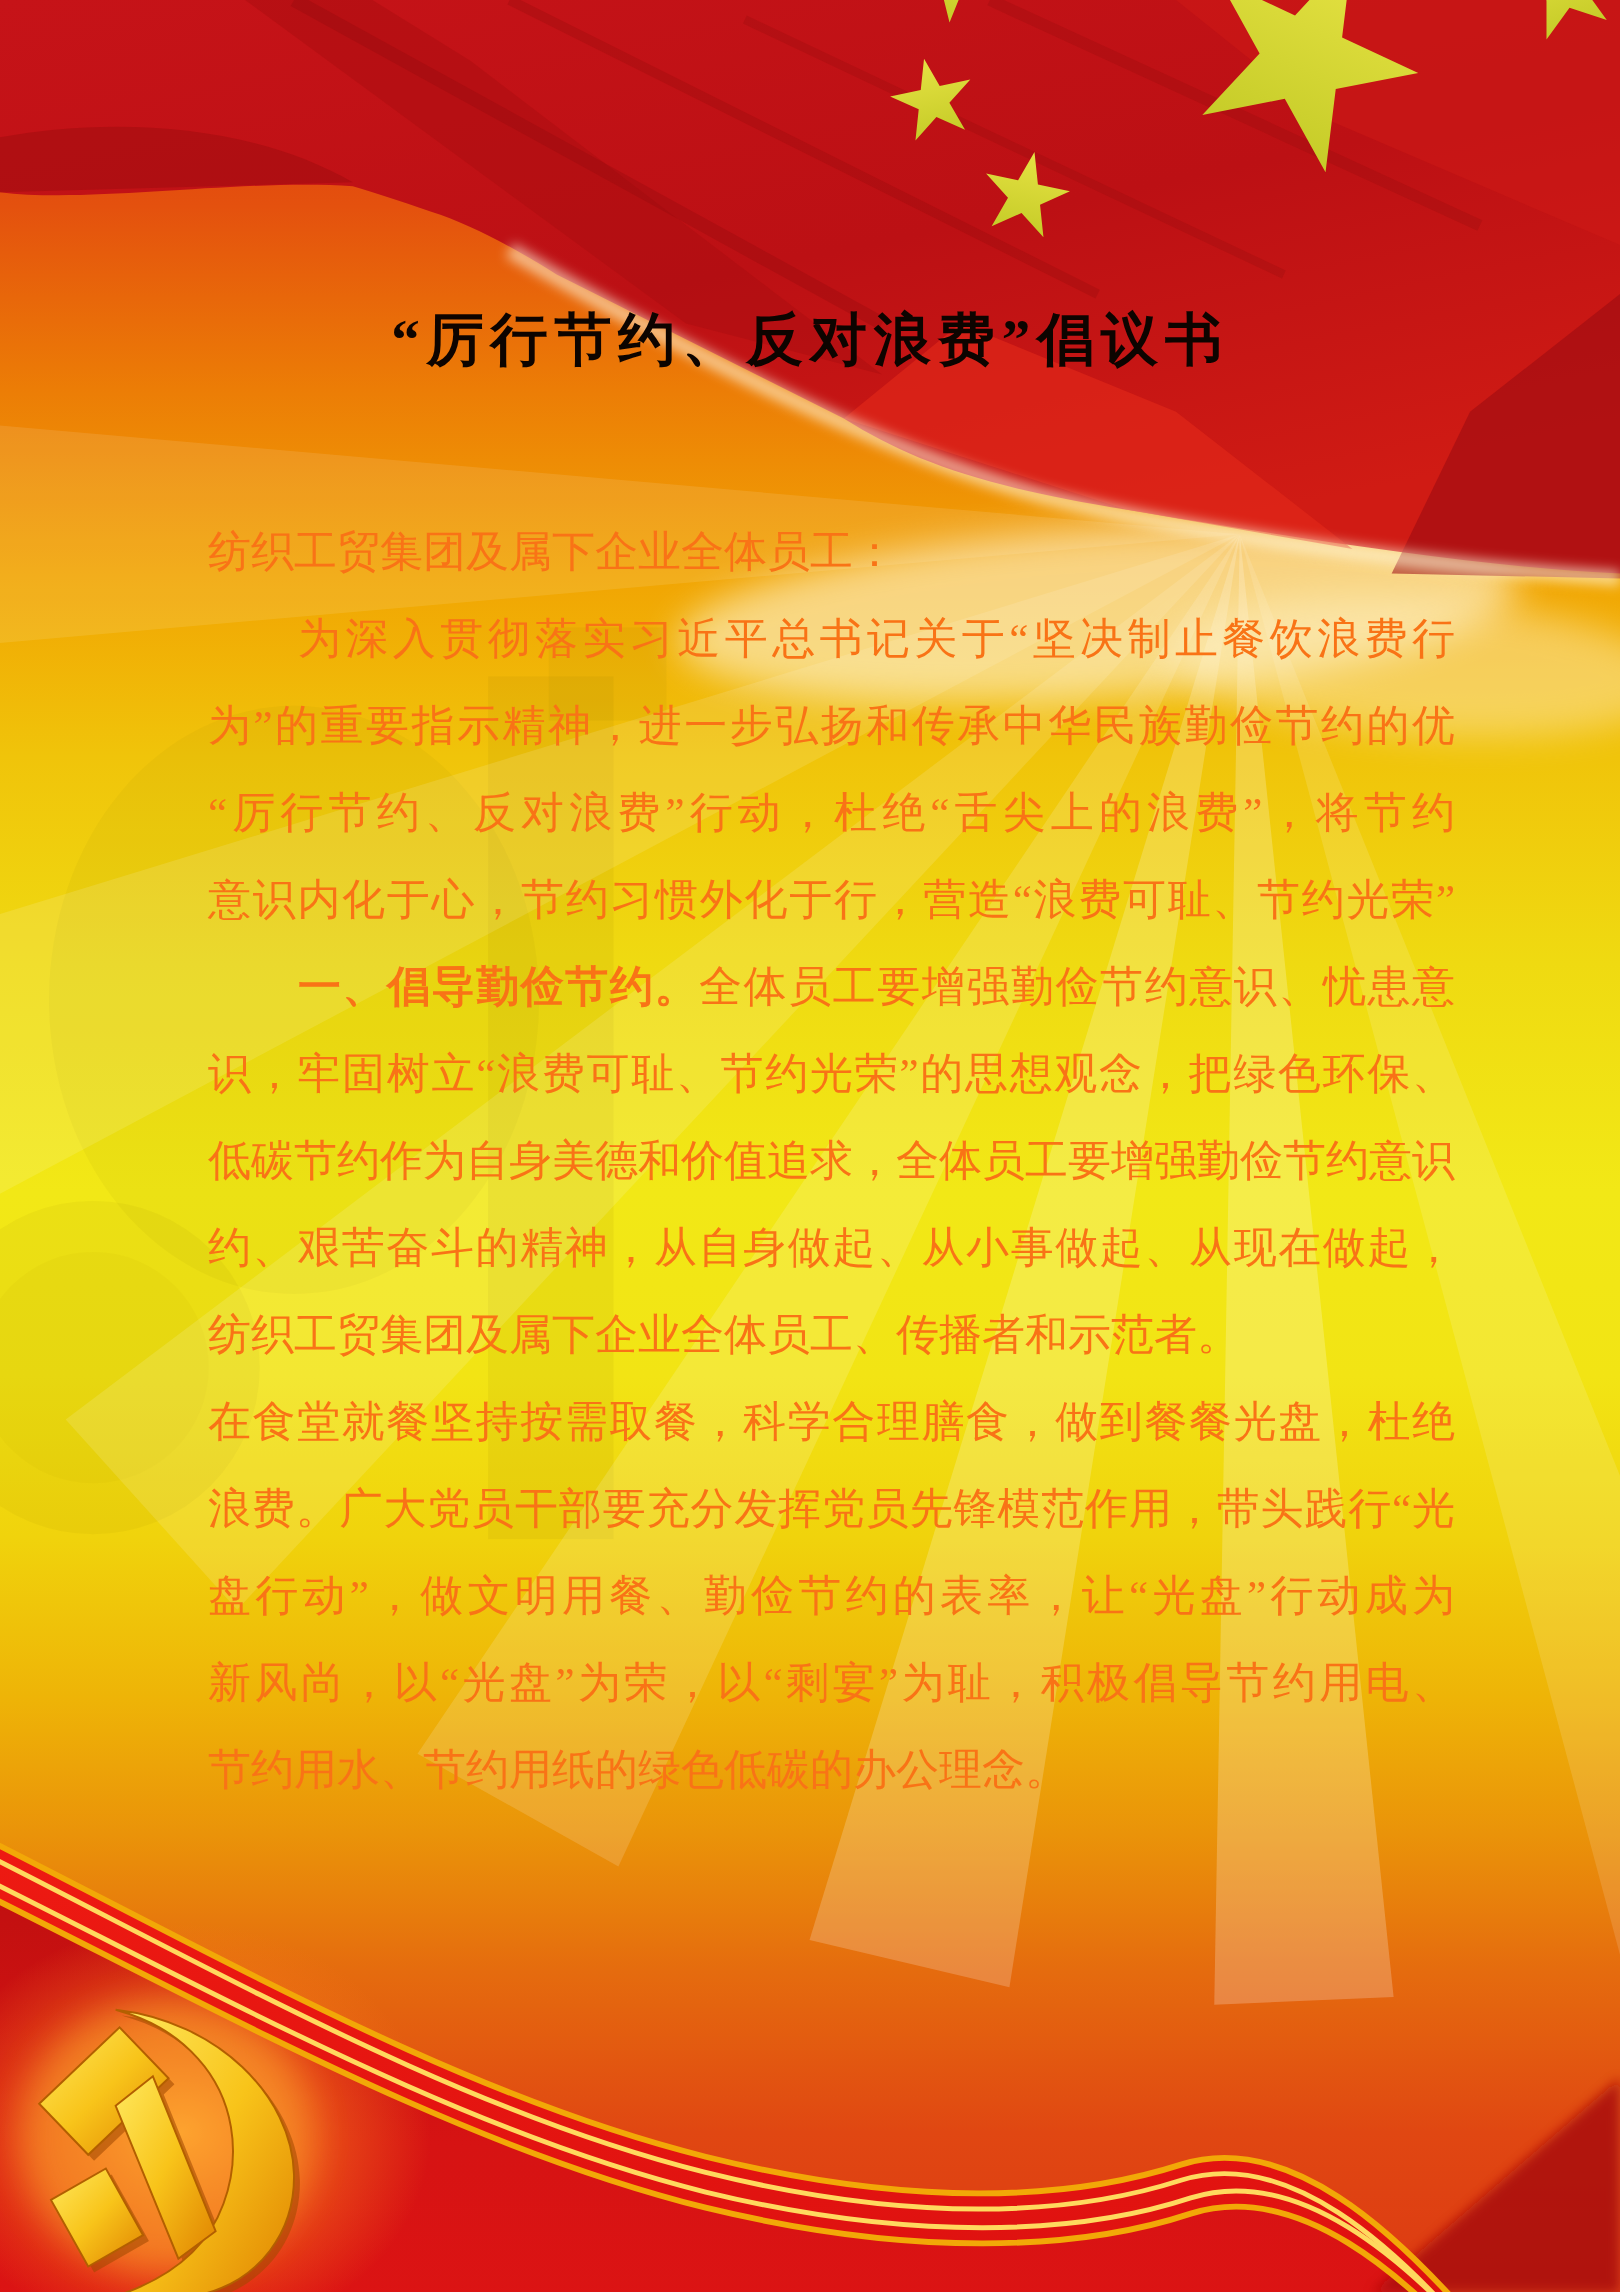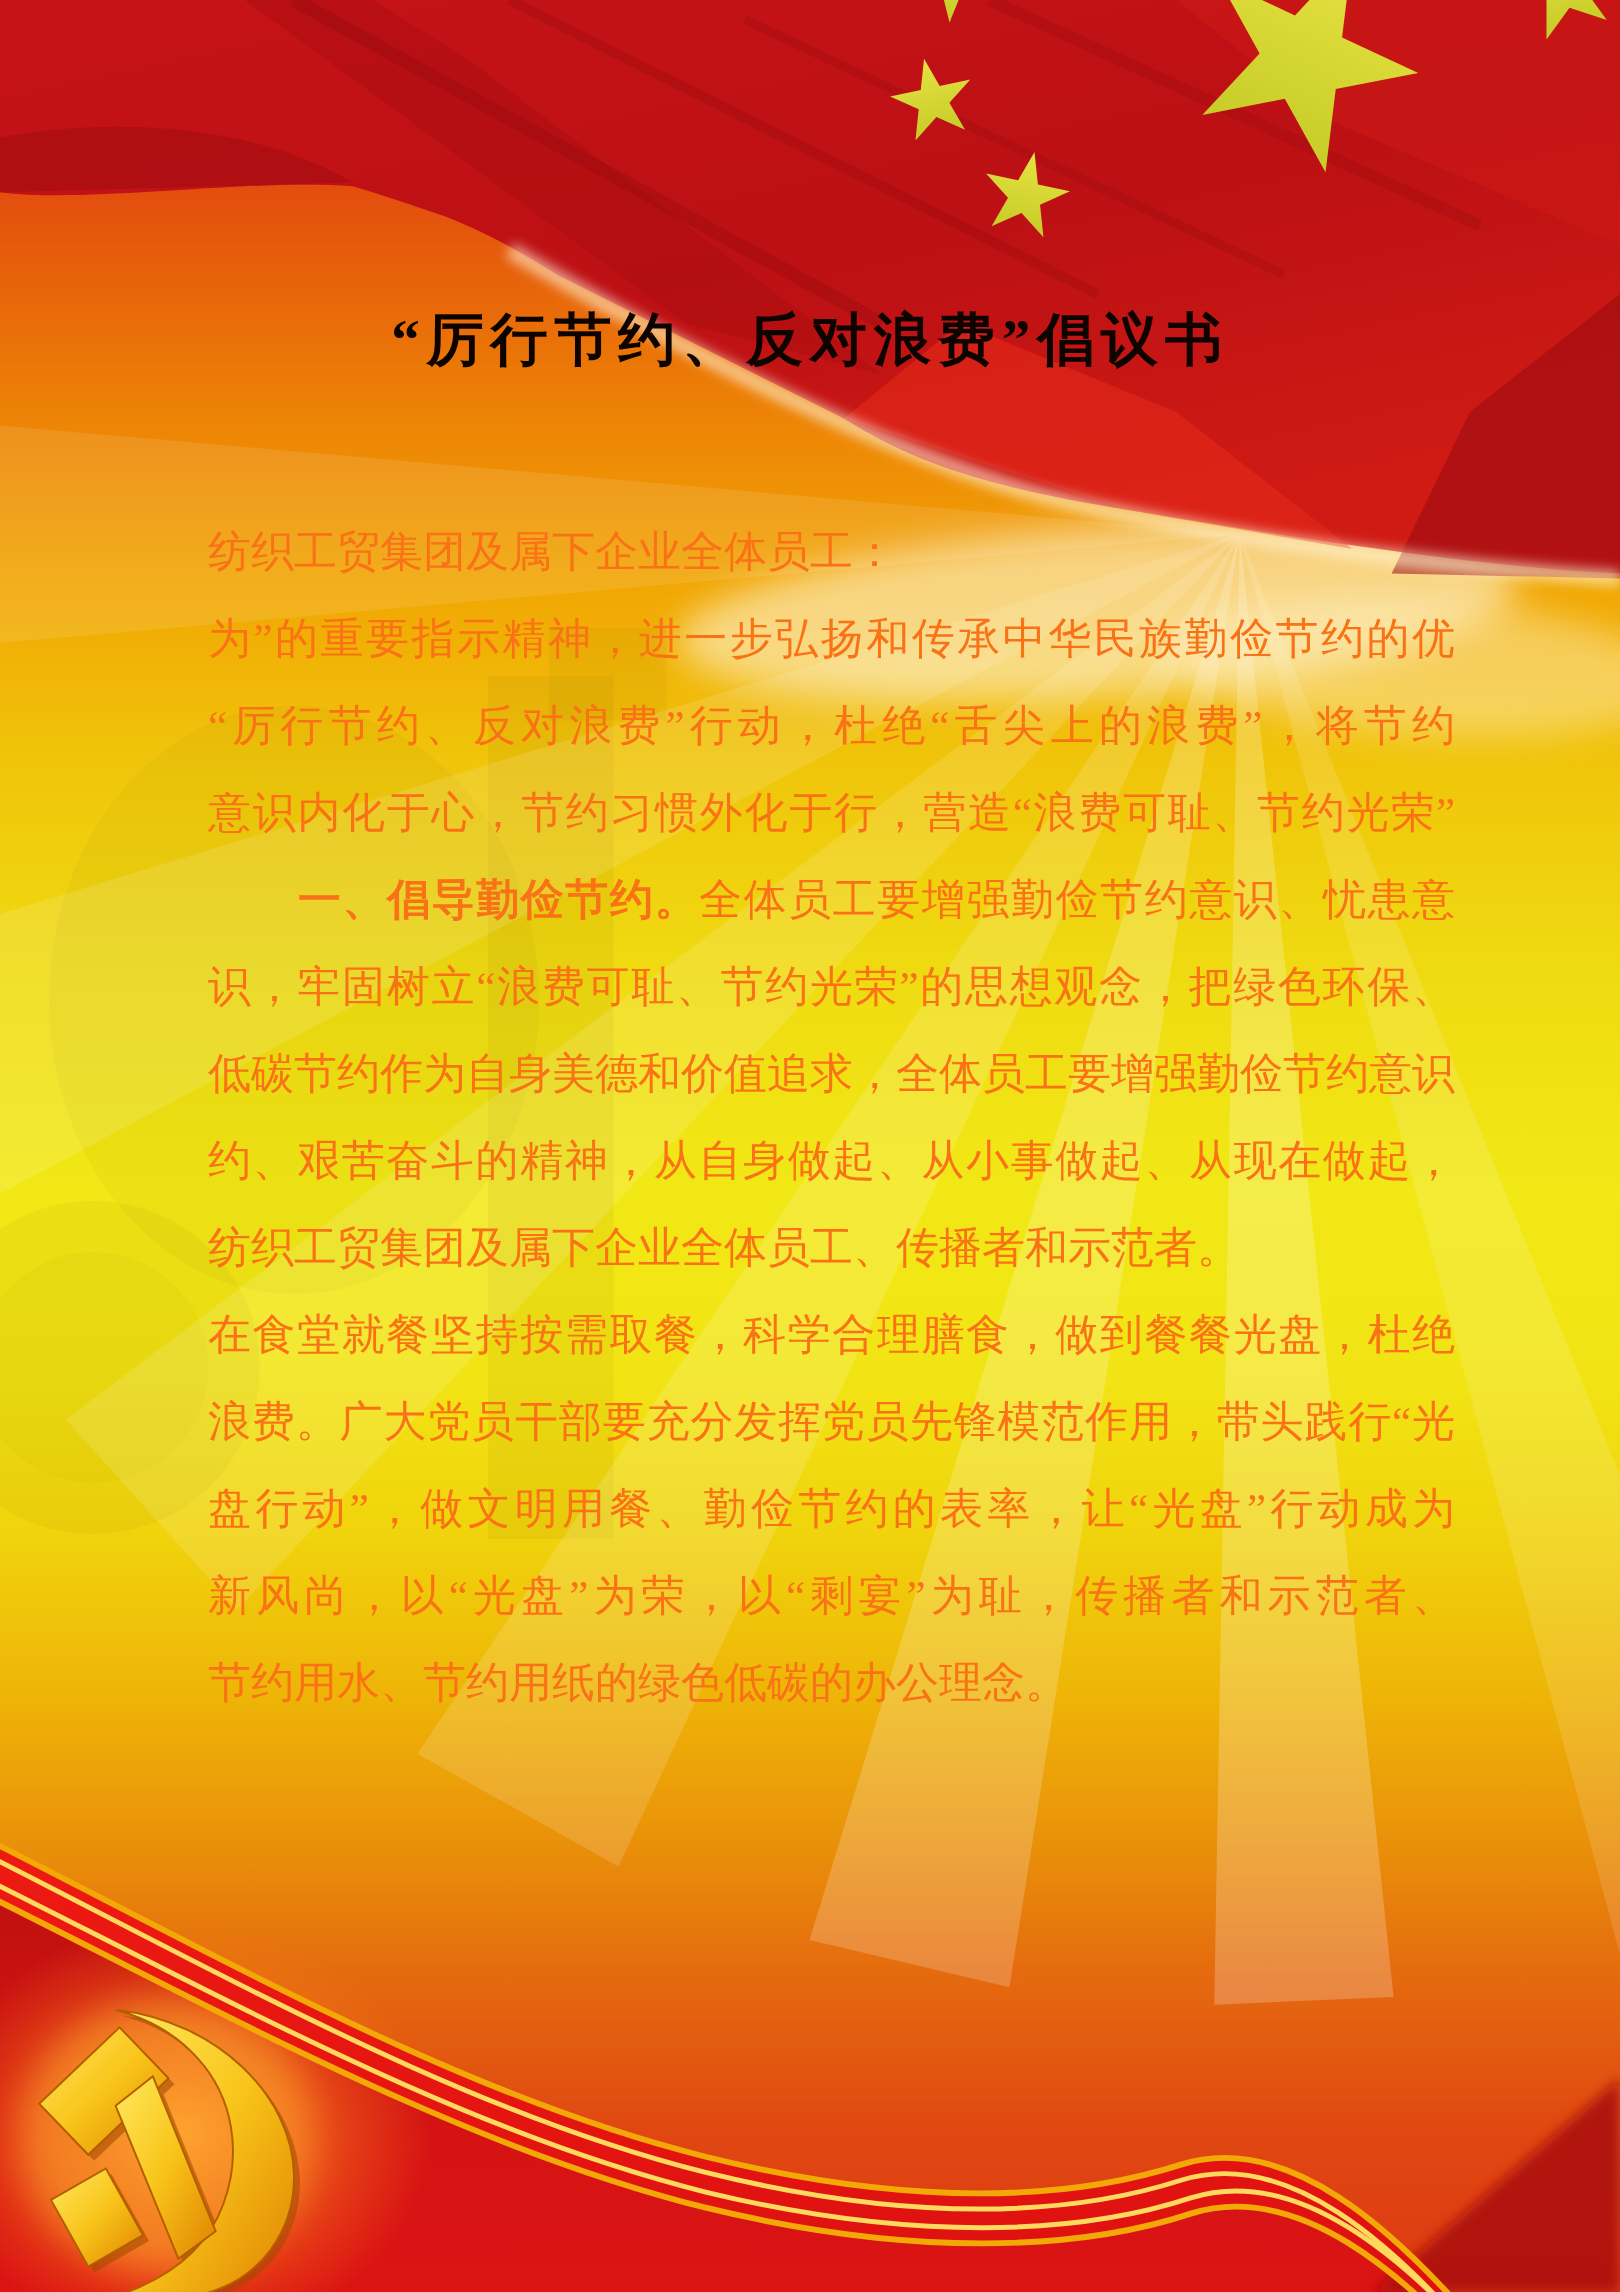--- a/index.html
+++ b/index.html
@@ -193,30 +193,31 @@
       <path fill="url(#goldGrad)" d="M 52,2244 L 108,2212 L 146,2280 L 90,2312 Z"></path>
     </g>
   </svg>
 
   <div class="text-layer">
 
     <div class="doc-title">“厉行节约、反对浪费”倡议书</div>
 
     <div class="body-text">
       <div class="line noFill"><span>纺织工贸集团及属下企业全体员工：</span></div>
+      <div class="line indent"><span>为深入贯彻落实习近平总书记关于“坚决制止餐饮浪费行</span></div>
       <div class="line"><span>为”的重要指示精神，进一步弘扬和传承中华民族勤俭节约的优</span></div>
       <div class="line"><span>“厉行节约、反对浪费”行动，杜绝“舌尖上的浪费”，将节约</span></div>
       <div class="line"><span>意识内化于心，节约习惯外化于行，营造“浪费可耻、节约光荣”</span></div>
       <div class="line indent"><span class="lead">一、倡导勤俭节约。</span><span>全体员工要增强勤俭节约意识、忧患意</span></div>
       <div class="line"><span>识，牢固树立“浪费可耻、节约光荣”的思想观念，把绿色环保、</span></div>
       <div class="line"><span>低碳节约作为自身美德和价值追求，全体员工要增强勤俭节约意识</span></div>
       <div class="line"><span>约、艰苦奋斗的精神，从自身做起、从小事做起、从现在做起，</span></div>
       <div class="line noFill"><span>纺织工贸集团及属下企业全体员工、传播者和示范者。</span></div>
       <div class="line"><span>在食堂就餐坚持按需取餐，科学合理膳食，做到餐餐光盘，杜绝</span></div>
       <div class="line"><span>浪费。广大党员干部要充分发挥党员先锋模范作用，带头践行“光</span></div>
       <div class="line"><span>盘行动”，做文明用餐、勤俭节约的表率，让“光盘”行动成为</span></div>
-      <div class="line"><span>新风尚，以“光盘”为荣，以“剩宴”为耻，传播者和示范者、</span></div>
+      <div class="line"><span>新风尚，以“光盘”为荣，以“剩宴”为耻，积极倡导节约用电、</span></div>
       <div class="line noFill"><span>节约用水、节约用纸的绿色低碳的办公理念。</span></div>
     </div>
 
   </div>
 </div>
 
 
 </body></html>

